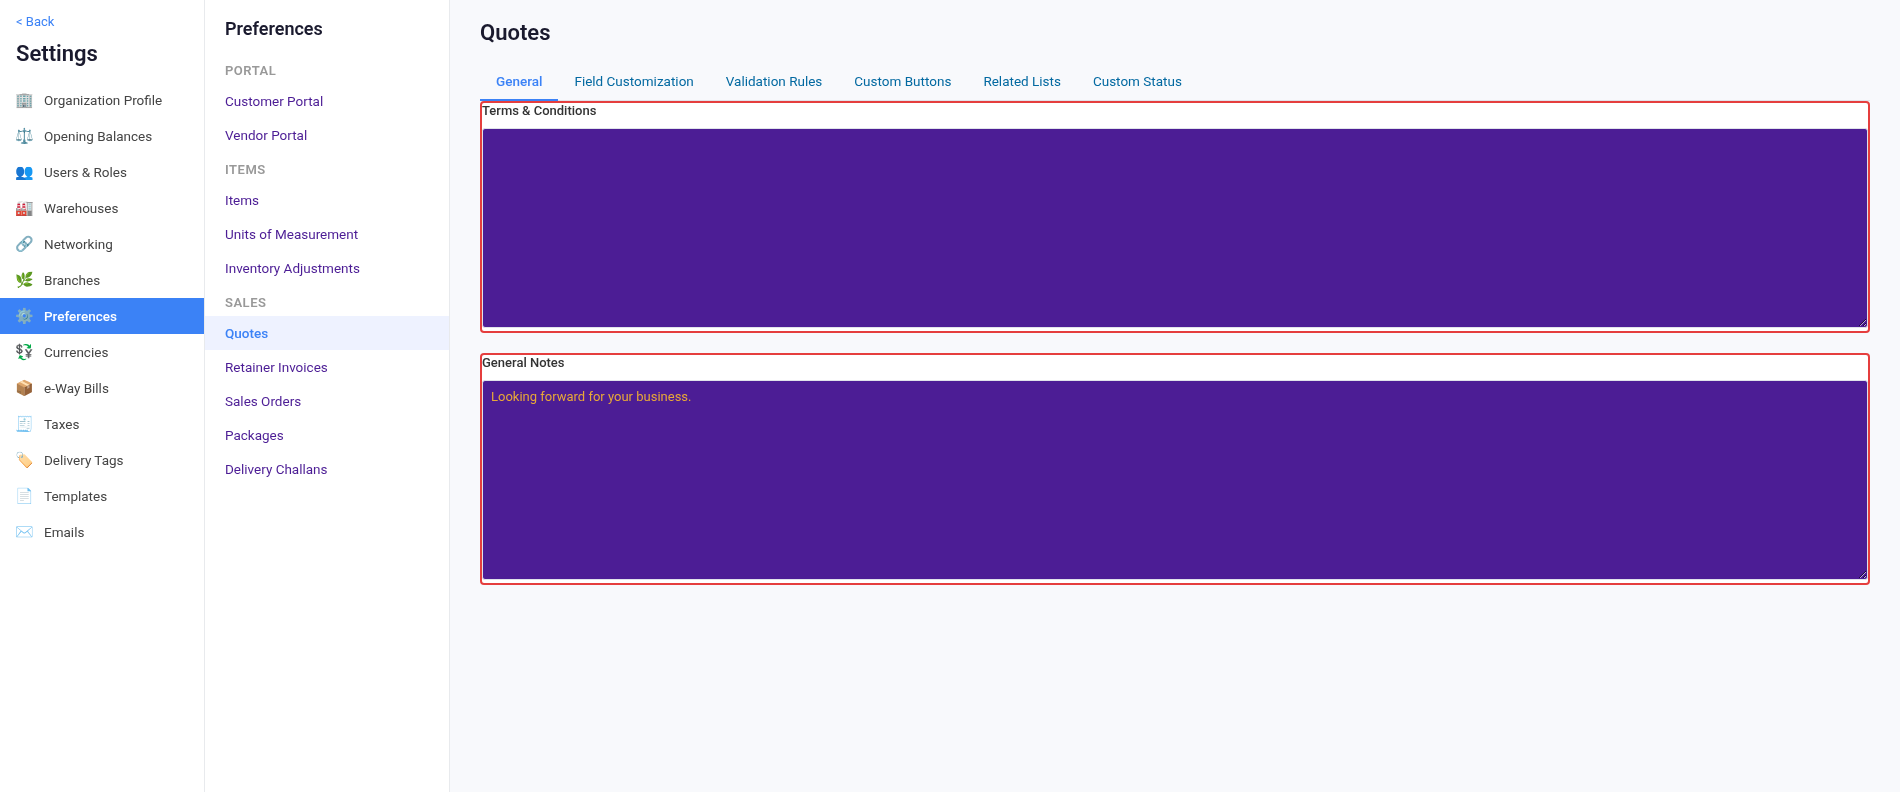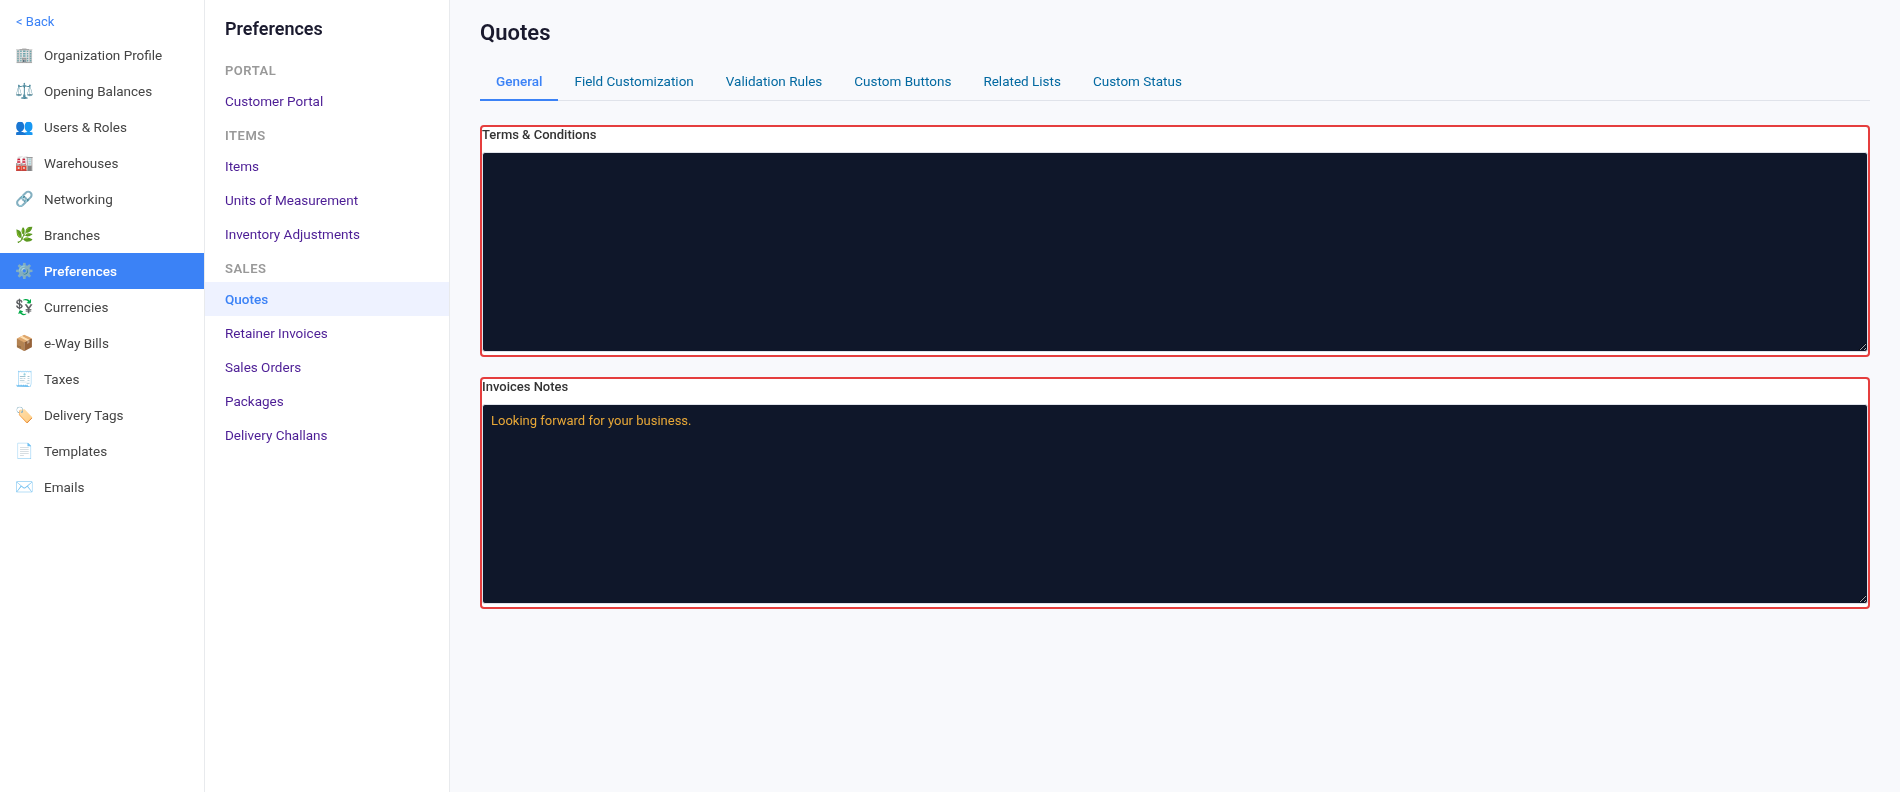--- a/index.html
+++ b/index.html
@@ -109,21 +109,20 @@
       font-weight: 600;
       color: #1a1a2e;
       margin-bottom: 18px;
     }
 
     
     .tabs {
       display: flex;
       gap: 0;
       border-bottom: 1px solid #e0e3ea;
-      margin-bottom: 24px;
     }
     .tab {
       padding: 10px 16px;
       cursor: pointer;
       color: #0369a1;
       font-size: 13.5px;
       border-bottom: 2px solid transparent;
       margin-bottom: -1px;
     }
     .tab.active {
@@ -148,32 +147,33 @@
     .card textarea {
       width: 100%;
       border: 1px solid #e0e3ea;
       border-radius: 3px;
       resize: vertical;
       padding: 8px;
       font-size: 13px;
       font-family: inherit;
       color: #444;
       outline: none;
-      background: #0f172a;
+      background: #4c1d95;
     }
 
     
     .sidebar::-webkit-scrollbar { width: 4px; }
     .sidebar::-webkit-scrollbar-thumb { background: #ccc; }
   </style>
 </head>
 <body>
 
 <div class="sidebar">
   <div class="sidebar-back">&lt; Back</div>
+  <div class="sidebar-title">Settings</div>
 
   <div id="sidebar-items-container">
       <div class="sidebar-item">
       <span class="sidebar-icon">🏢</span>
       <span>Organization Profile</span>
     </div>
       <div class="sidebar-item">
       <span class="sidebar-icon">⚖️</span>
       <span>Opening Balances</span>
     </div>
@@ -222,20 +222,21 @@
       <span>Emails</span>
     </div>
     </div>
 </div>
 
 <div class="middle-panel">
   <div class="middle-title">Preferences</div>
   <div id="middle-sections-container">
       <div class="middle-section-label">PORTAL</div>
       <div class="middle-item">Customer Portal</div>
+      <div class="middle-item">Vendor Portal</div>
       <div class="middle-section-label">ITEMS</div>
       <div class="middle-item">Items</div>
       <div class="middle-item">Units of Measurement</div>
       <div class="middle-item">Inventory Adjustments</div>
       <div class="middle-section-label">SALES</div>
       <div class="middle-item active">Quotes</div>
       <div class="middle-item">Retainer Invoices</div>
       <div class="middle-item">Sales Orders</div>
       <div class="middle-item">Packages</div>
       <div class="middle-item">Delivery Challans</div>
@@ -255,16 +256,16 @@
         <div class="tab">Custom Status</div>
       </div>
   </div>
 
   <div class="card">
     <div class="card-label">Terms &amp; Conditions</div>
     <textarea rows="10" style="min-height: 200px;"></textarea>
   </div>
 
   <div class="card">
-    <div class="card-label">Invoices Notes</div>
+    <div class="card-label">General Notes</div>
     <textarea rows="10" style="min-height: 200px; color: rgb(232, 168, 56);" id="customer-notes-textarea">Looking forward for your business.</textarea>
   </div>
 </div>
 
 </body></html>

